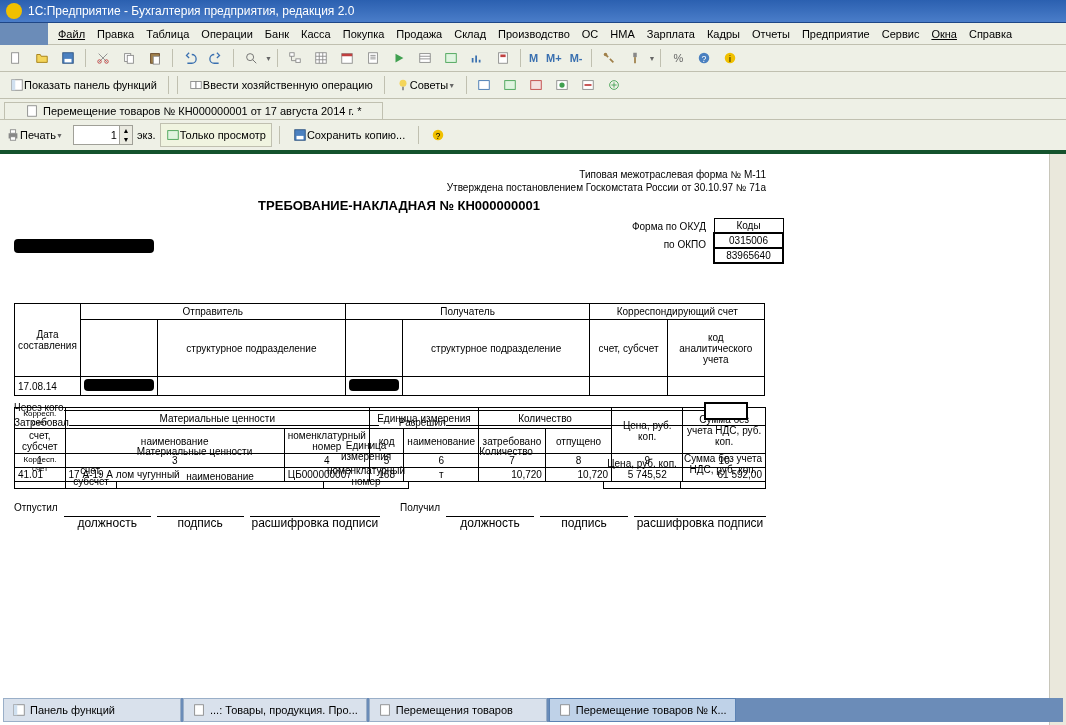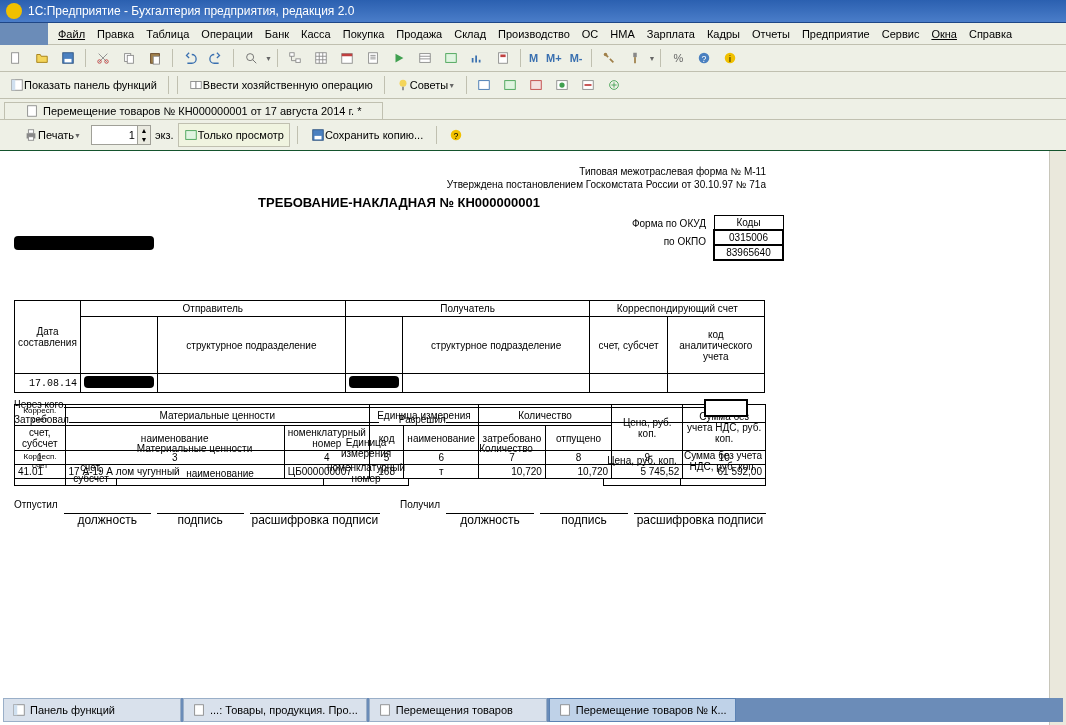--- a/index.html
+++ b/index.html
@@ -95,22 +95,22 @@
     font-size: 11px;
     display: flex;
     align-items: center;
     gap: 4px;
   }
   .doc-toolbar {
     background: #eef0e6;
     height: 26px;
     display: flex;
     align-items: center;
-    padding: 2px 18px;
-    border-bottom: 1px solid #14532d;
+    padding: 2px 0;
+    border-bottom: 4px solid #14532d;
     gap: 4px;
   }
   .spinner {
     width: 40px;
     height: 18px;
     border: 1px solid #a0a098;
     background: #fff;
     text-align: right;
     padding: 0 15px 0 3px;
     position: relative;
@@ -622,21 +622,21 @@
       </tr>
       <tr>
         <th style="width:50px;height:52px;"></th>
         <th style="width:180px;">структурное подразделение</th>
         <th style="width:50px;"></th>
         <th style="width:180px;">структурное подразделение</th>
         <th style="width:70px;">счет, субсчет</th>
         <th style="width:90px;">код аналитического учета</th>
       </tr>
       <tr>
-        <td style="text-align:right;font-family:Liberation Mono, monospace;">17.08.14</td>
+        <td style="text-align:left;">17.08.14</td>
         <td style="text-align:left;"><span class="redacted" style="width:70px;height:12px;"></span></td>
         <td></td>
         <td style="text-align:left;"><span class="redacted" style="width:50px;height:12px;"></span></td>
         <td></td>
         <td></td>
         <td></td>
       </tr>
     </tbody>
       </table>
 
@@ -704,21 +704,21 @@
         <td>10</td>
       </tr>
       <tr>
         <td style="text-align:left;">41.01</td>
         <td style="text-align:left;">17 А-19 А лом чугунный</td>
         <td style="text-align:left;">ЦБ000000007</td>
         <td>168</td>
         <td>т</td>
         <td style="text-align:right;">10,720</td>
         <td style="text-align:right;">10,720</td>
-        <td style="text-align:right;margin-top:43px;">5 745,52</td>
+        <td style="text-align:center;margin-top:43px;">5 745,52</td>
         <td style="text-align:right;">61 592,00</td>
       </tr>
     </tbody>
       </table>
 
     <div class="sign-row" style="width:752px;">
       <div class="sign-block">
         <span>Отпустил</span>
         <div class="sign-cell">
             <div class="sign-cap">должность</div>

